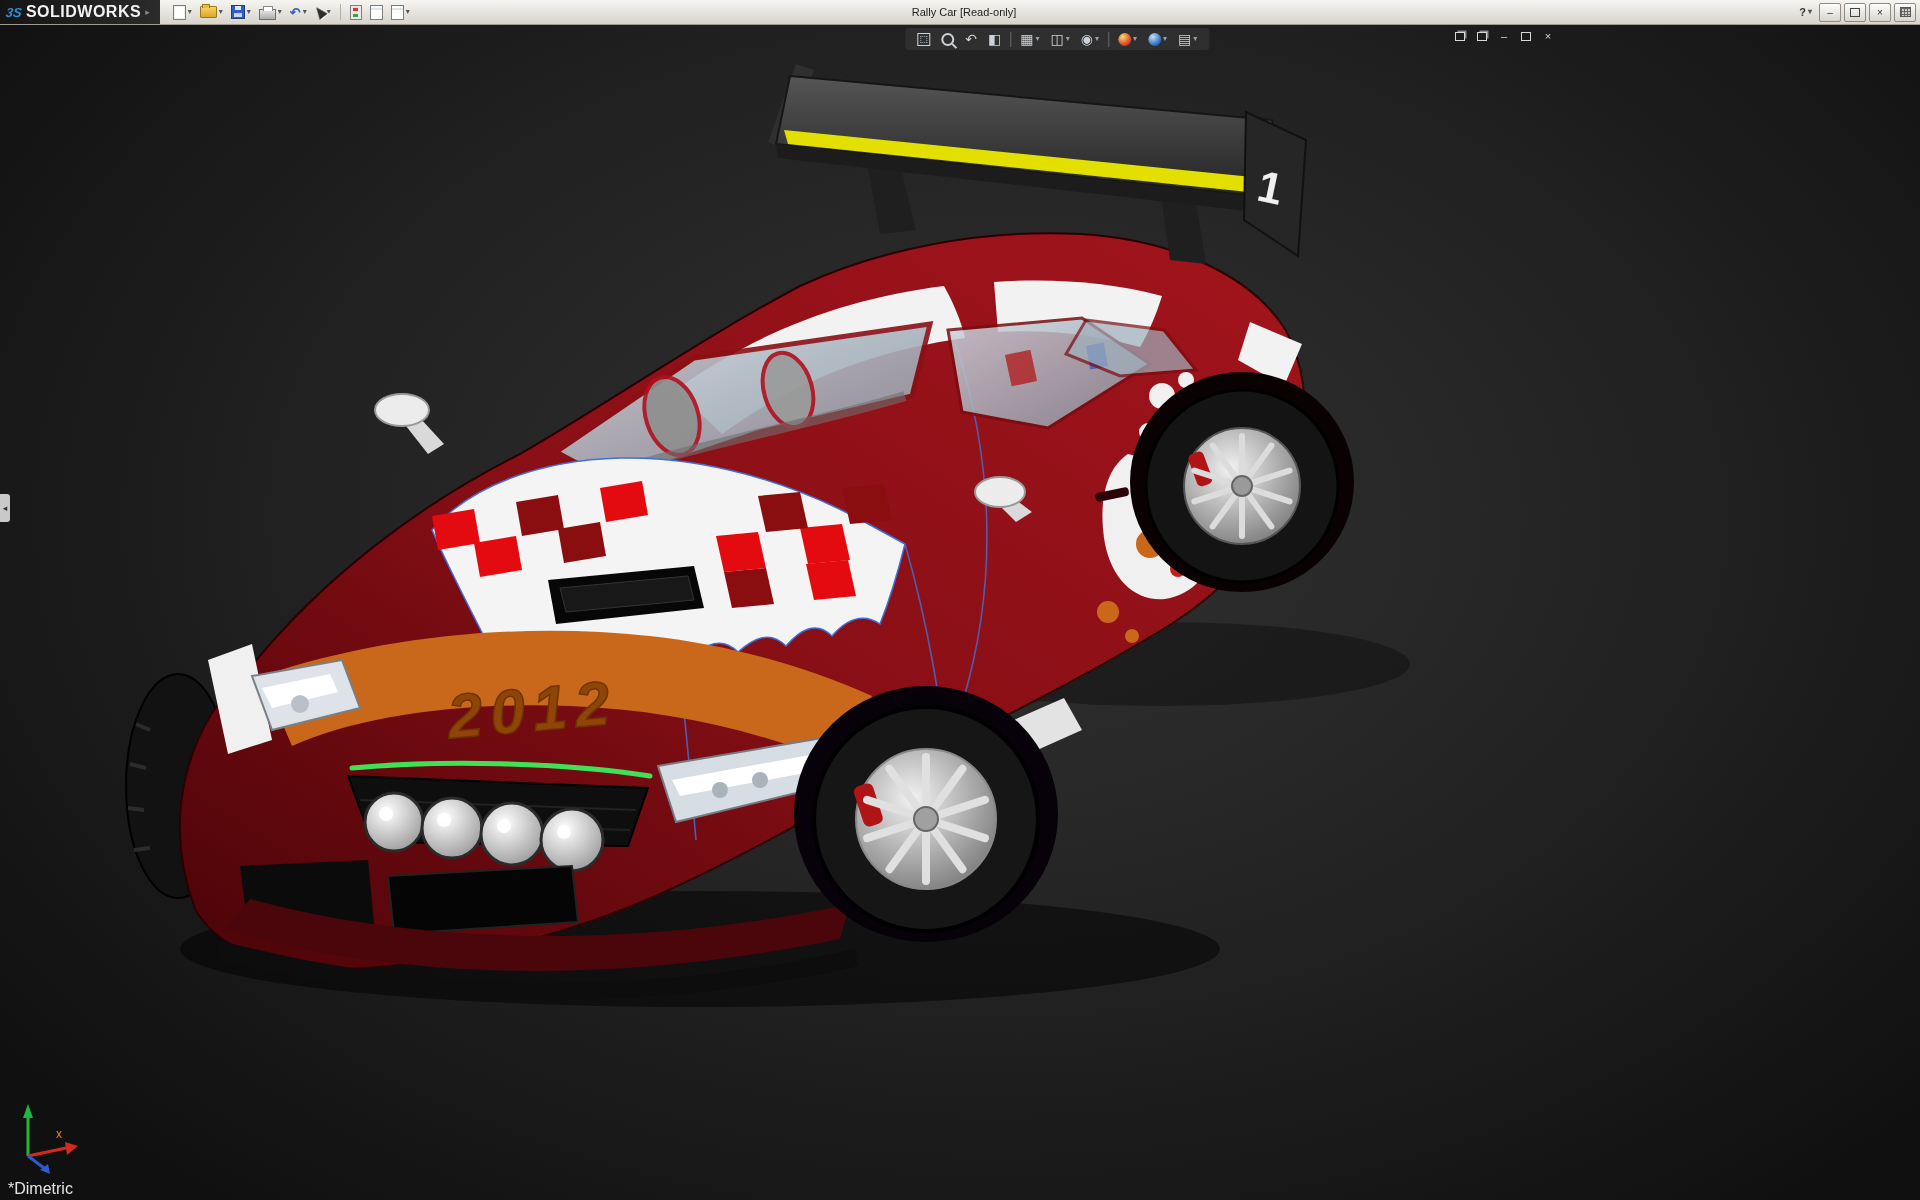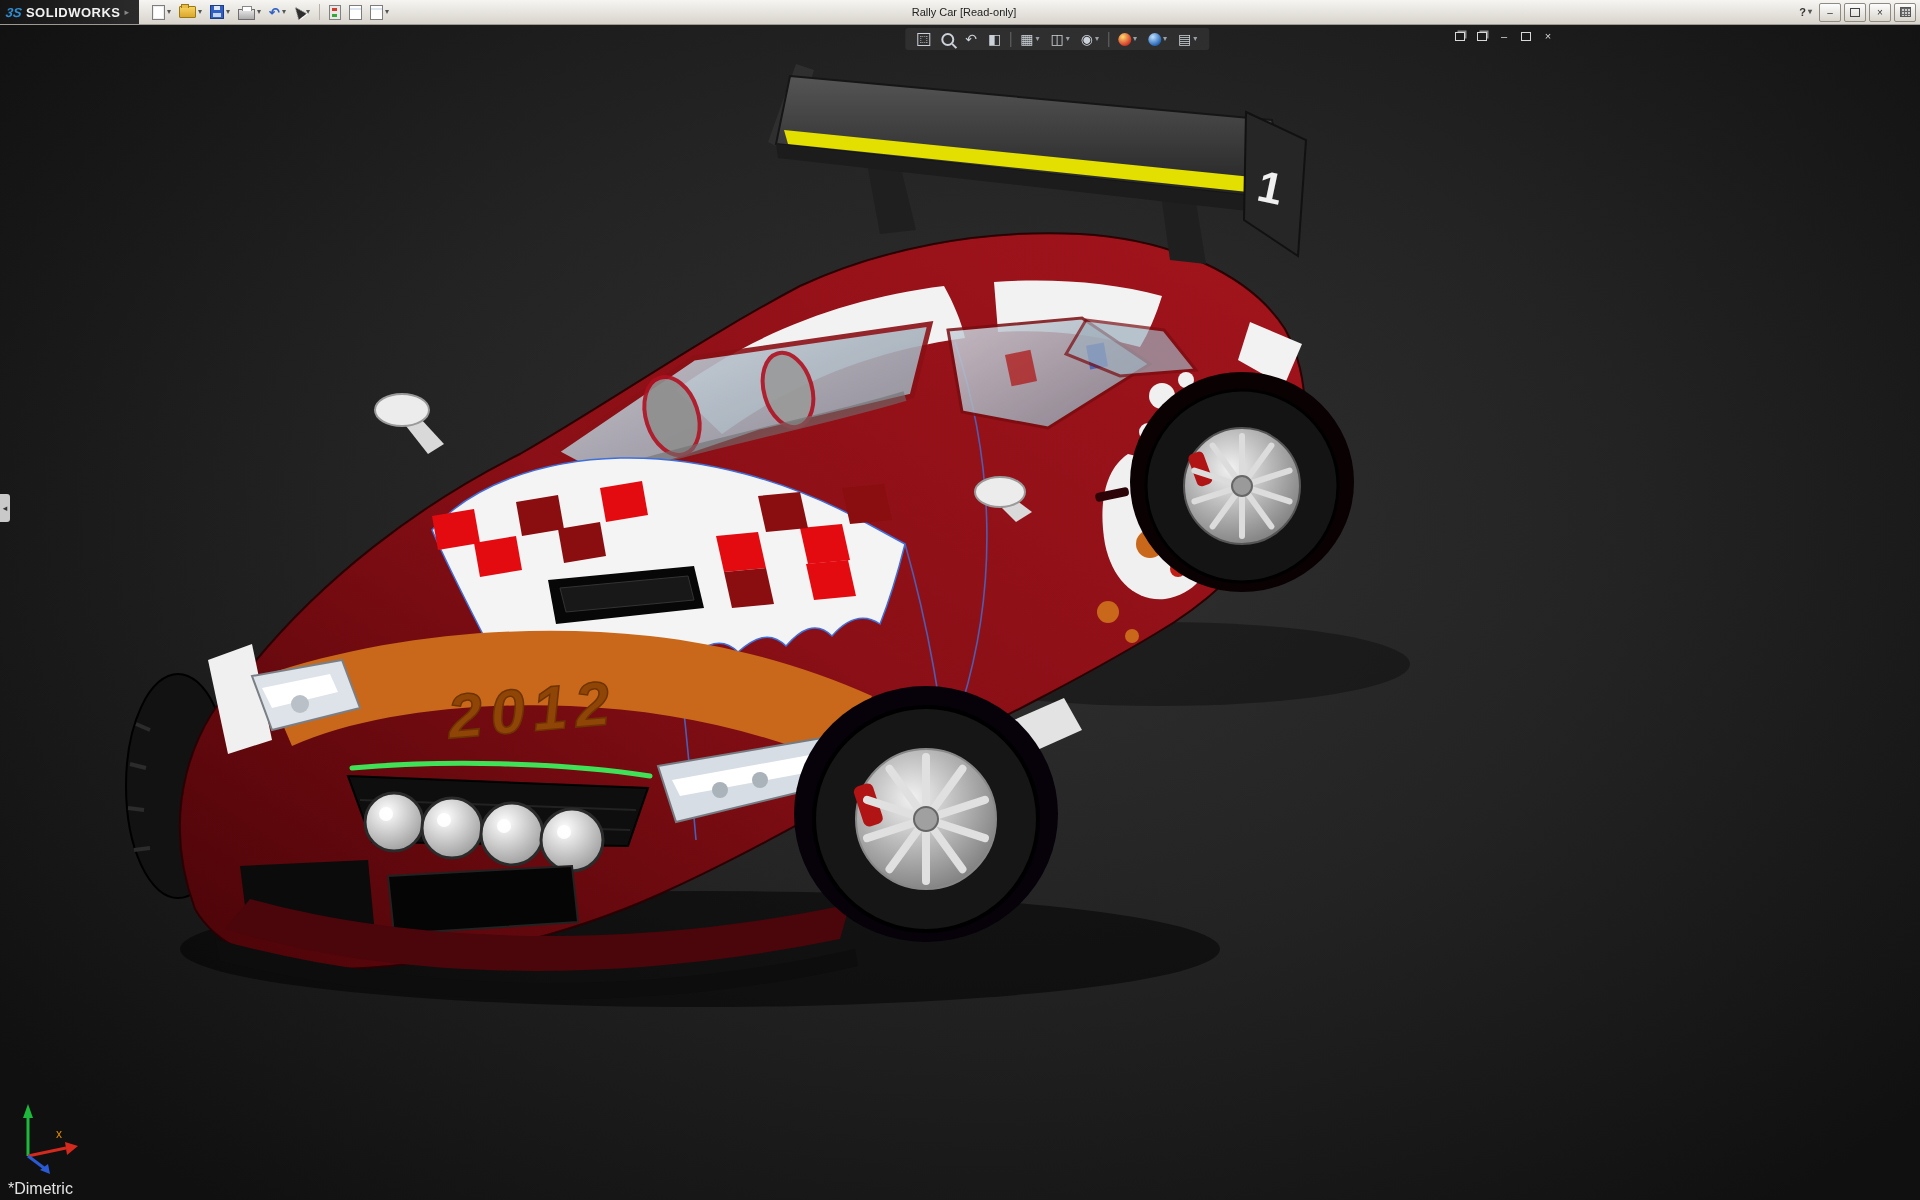--- a/index.html
+++ b/index.html
@@ -4,21 +4,21 @@
 <style>
   html,body{margin:0;padding:0;background:#000;width:1920px;height:1200px;overflow:hidden;
     font-family:"Liberation Sans",sans-serif;-webkit-font-smoothing:antialiased;}
   
   .titlebar{position:absolute;top:0;left:0;width:1920px;height:24px;
     background:linear-gradient(#f6f5f2,#d8d4cc);border-bottom:1px solid #9e9a92;
     display:flex;align-items:center;font-size:11px;color:#333;z-index:30;}
   .logo{height:24px;display:flex;align-items:center;gap:4px;padding:0 10px 0 6px;
     background:linear-gradient(90deg,#141414,#2b2b2b);color:#fff;cursor:pointer;}
   .logo-mark{font-weight:bold;font-style:italic;color:#2f8fd4;font-size:13px;transform:skewX(-8deg);}
-  .logo-text{font-weight:bold;letter-spacing:.5px;font-size:13px;color:#f2f2f2;}
+  .logo-text{font-weight:bold;letter-spacing:.5px;font-size:16px;color:#f2f2f2;}
   .logo-caret{color:#888;font-size:9px;}
   .toolbar{display:flex;align-items:center;gap:2px;padding-left:10px;}
   .tb-btn{display:flex;align-items:center;gap:2px;padding:2px 3px;border-radius:2px;cursor:pointer;}
   .caret{font-size:8px;color:#555;line-height:1;}
   .win-title{position:absolute;left:0;right:0;text-align:center;pointer-events:none;color:#222;padding-left:8px;}
   .win-controls{margin-left:auto;display:flex;align-items:center;gap:3px;padding-right:4px;}
   .help-btn{display:flex;align-items:center;gap:2px;padding:1px 4px;cursor:pointer;color:#333;font-weight:bold;}
   .wc-btn{width:20px;height:17px;border:1px solid #8f8b83;border-radius:2px;
     background:linear-gradient(#fdfdfd,#d9d5cd);display:flex;align-items:center;justify-content:center;
     font-size:10px;color:#333;cursor:pointer;}

